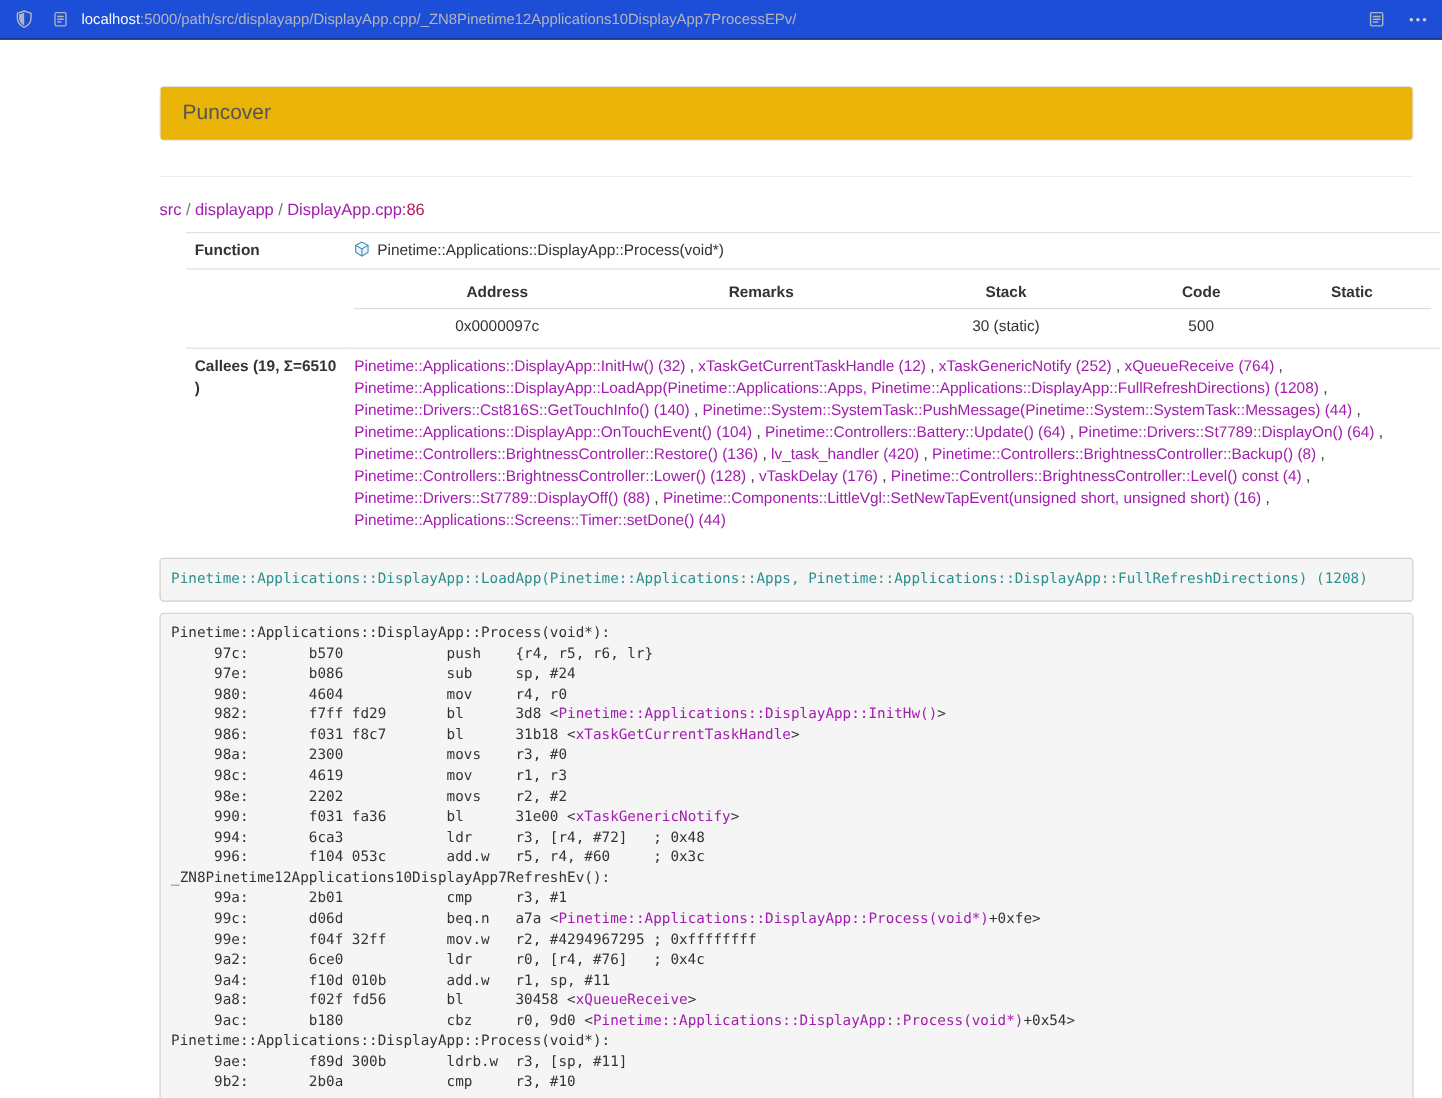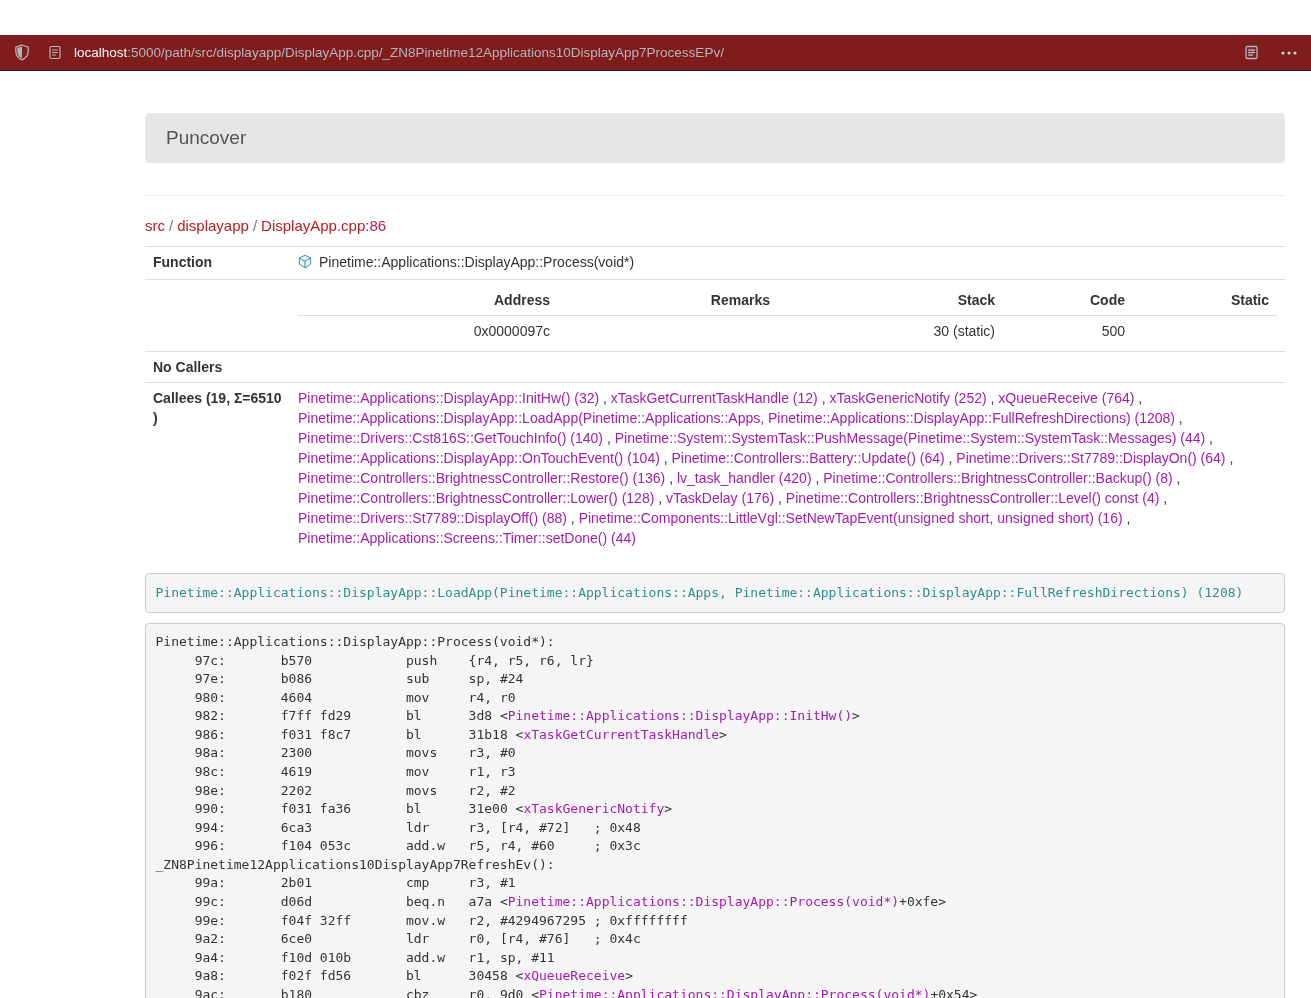--- a/index.html
+++ b/index.html
@@ -7,61 +7,61 @@
   html, body { margin: 0; padding: 0; }
   body {
     width: 1311px; height: 998px; overflow: hidden;
     background: #ffffff;
     font-family: "Liberation Sans", "DejaVu Sans", sans-serif;
     font-size: 14px; color: #333;
   }
 
   
   .browser-bar {
-    height: 36px; background: #7f1d1d; border-bottom: 1px solid #1f1e25;
-    display: flex; align-items: center; padding: 0 14px; margin-top: 35px;
+    height: 36px; background: #1d4ed8; border-bottom: 1px solid #1f1e25;
+    display: flex; align-items: center; padding: 0 14px;
   }
   .browser-bar .icon-btn { display: flex; align-items: center; justify-content: center; cursor: pointer; }
   .browser-bar .shield { margin-right: 18px; }
   .browser-bar .siteinfo { margin-right: 12px; }
   .url-text { font-size: 13.5px; color: #b4b4bd; white-space: nowrap; overflow: hidden; }
   .url-text .host { color: #f9f9fb; }
   .bar-spacer { flex: 1; }
   .browser-bar .reader { margin-right: 22px; }
   .dots { color: #d0d0d8; }
 
   
   .container { width: 1140px; margin-left: 145px; }
 
   .navbar {
     margin-top: 42px; height: 50px;
-    background: #e5e5e5; border: 1px solid #e7e7e7; border-radius: 4px;
+    background: #eab308; border: 1px solid #e7e7e7; border-radius: 4px;
     display: flex; align-items: center;
   }
   .navbar-brand { font-size: 19px; color: #555; padding: 0 20px; text-decoration: none; }
 
   hr.divider { border: 0; border-top: 1px solid #eee; margin: 32px 0 0 0; }
 
   .breadcrumb { padding-top: 21px; margin-bottom: 12px; font-size: 15px; }
-  .breadcrumb a { color: #b91c1c; text-decoration: none; }
+  .breadcrumb a { color: #a21caf; text-decoration: none; }
   .bc-sep { color: #777; padding: 0 4px; }
   .bc-suffix { color: #be185d; }
 
   
-  table.info-table { width: 100%; border-collapse: collapse; margin-bottom: 20px; font-size: 14px; }
+  table.info-table { width: 100%; border-collapse: collapse; margin-bottom: 20px; font-size: 14px; margin-left: 24px; }
   table.info-table > tbody > tr > th,
   table.info-table > tbody > tr > td {
     border-top: 1px solid #ddd; padding: 5px 8px; text-align: left;
     vertical-align: top; line-height: 20px;
   }
   table.info-table > tbody > tr > th { width: 145px; font-weight: bold; color: #333; }
 
   table.stats-table { width: 100%; border-collapse: collapse; }
   table.stats-table th, table.stats-table td {
-    padding: 5px 8px; text-align: right; line-height: 20px;
+    padding: 5px 8px; text-align: center; line-height: 20px;
   }
   table.stats-table th { font-weight: bold; border-bottom: 1px solid #ddd; }
   table.stats-table th:nth-child(1), table.stats-table td:nth-child(1) { width: 260px; }
   table.stats-table th:nth-child(2), table.stats-table td:nth-child(2) { width: 220px; }
   table.stats-table th:nth-child(3), table.stats-table td:nth-child(3) { width: 225px; }
   table.stats-table th:nth-child(4), table.stats-table td:nth-child(4) { width: 130px; }
 
   .func-name { color: #333; }
   .pkg-icon { display: inline-block; vertical-align: -2px; margin-right: 7px; }
 
@@ -154,24 +154,20 @@
                   <td></td>
                   <td>30 (static)</td>
                   <td>500</td>
                   <td></td>
                 </tr>
               </tbody>
           </table>
         </td>
       </tr>
       <tr>
-        <th>No Callers</th>
-        <td></td>
-      </tr>
-      <tr>
         <th>Callees (19, Σ=6510 )</th>
         <td id="callees-cell"><a href="#" class="callee-link">Pinetime::Applications::DisplayApp::InitHw() (32)</a> , <a href="#" class="callee-link">xTaskGetCurrentTaskHandle (12)</a> , <a href="#" class="callee-link">xTaskGenericNotify (252)</a> , <a href="#" class="callee-link">xQueueReceive (764)</a> , <a href="#" class="callee-link">Pinetime::Applications::DisplayApp::LoadApp(Pinetime::Applications::Apps, Pinetime::Applications::DisplayApp::FullRefreshDirections) (1208)</a> , <a href="#" class="callee-link">Pinetime::Drivers::Cst816S::GetTouchInfo() (140)</a> , <a href="#" class="callee-link">Pinetime::System::SystemTask::PushMessage(Pinetime::System::SystemTask::Messages) (44)</a> , <a href="#" class="callee-link">Pinetime::Applications::DisplayApp::OnTouchEvent() (104)</a> , <a href="#" class="callee-link">Pinetime::Controllers::Battery::Update() (64)</a> , <a href="#" class="callee-link">Pinetime::Drivers::St7789::DisplayOn() (64)</a> , <a href="#" class="callee-link">Pinetime::Controllers::BrightnessController::Restore() (136)</a> , <a href="#" class="callee-link">lv_task_handler (420)</a> , <a href="#" class="callee-link">Pinetime::Controllers::BrightnessController::Backup() (8)</a> , <a href="#" class="callee-link">Pinetime::Controllers::BrightnessController::Lower() (128)</a> , <a href="#" class="callee-link">vTaskDelay (176)</a> , <a href="#" class="callee-link">Pinetime::Controllers::BrightnessController::Level() const (4)</a> , <a href="#" class="callee-link">Pinetime::Drivers::St7789::DisplayOff() (88)</a> , <a href="#" class="callee-link">Pinetime::Components::LittleVgl::SetNewTapEvent(unsigned short, unsigned short) (16)</a> , <a href="#" class="callee-link">Pinetime::Applications::Screens::Timer::setDone() (44)</a></td>
       </tr>
     </tbody>
   </table>
 
   <pre class="code-block highlight-block">Pinetime::Applications::DisplayApp::LoadApp(Pinetime::Applications::Apps, Pinetime::Applications::DisplayApp::FullRefreshDirections) (1208)</pre>
 
   <pre class="code-block asm-block" id="asm">Pinetime::Applications::DisplayApp::Process(void*):
      97c:	b570      	push	{r4, r5, r6, lr}

